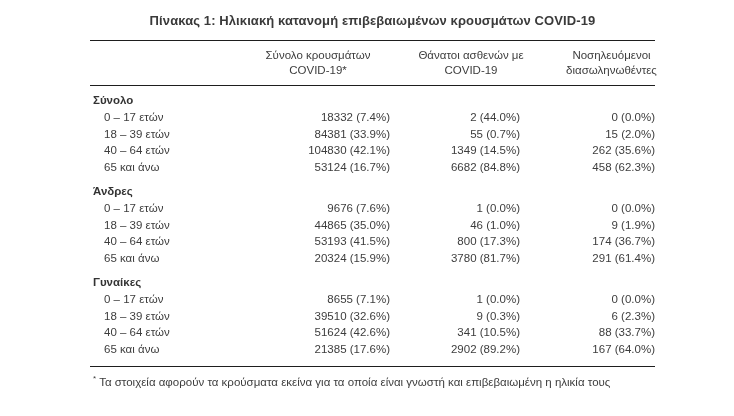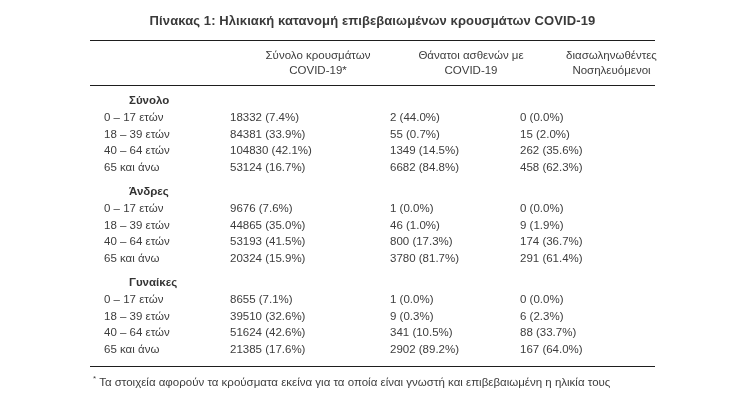--- a/index.html
+++ b/index.html
@@ -47,29 +47,28 @@
     color: #3d3d3d;
   }
   .th span { display: block; }
   .tbody { padding: 2px 0 9px 0; }
   .section-name {
     font-weight: 700;
     color: #333333;
     margin-top: 4px;
     line-height: 17px;
     padding-left: 3px;
-    margin-left: 36px;
   }
   .section:not(:first-child) .section-name { margin-top: 8px; }
   .row {
     display: grid;
     grid-template-columns: 140px 160px 130px 135px;
     line-height: 16.5px;
   }
-  .cell { text-align: left; }
+  .cell { text-align: right; }
   .cell.label {
     text-align: left;
     padding-left: 14px;
   }
   .footnote {
     width: 600px;
     margin: 5px 0 16px 93px;
     font-size: 11.5px;
     color: #3d3d3d;
     line-height: 14px;
@@ -93,22 +92,22 @@
       <div class="th label-col"></div>
       <div class="th">
         <span>Σύνολο κρουσμάτων</span>
         <span>COVID-19*</span>
       </div>
       <div class="th">
         <span>Θάνατοι ασθενών με</span>
         <span>COVID-19</span>
       </div>
       <div class="th">
+        <span>Νοσηλευόμενοι</span>
         <span>διασωληνωθέντες</span>
-        <span>Νοσηλευόμενοι</span>
       </div>
     </div>
 
     <div class="tbody">
 
       <div class="section">
         <div class="section-name">Σύνολο</div>
         <div class="row">
           <div class="cell label">0 – 17 ετών</div>
           <div class="cell">18332 (7.4%)</div>

